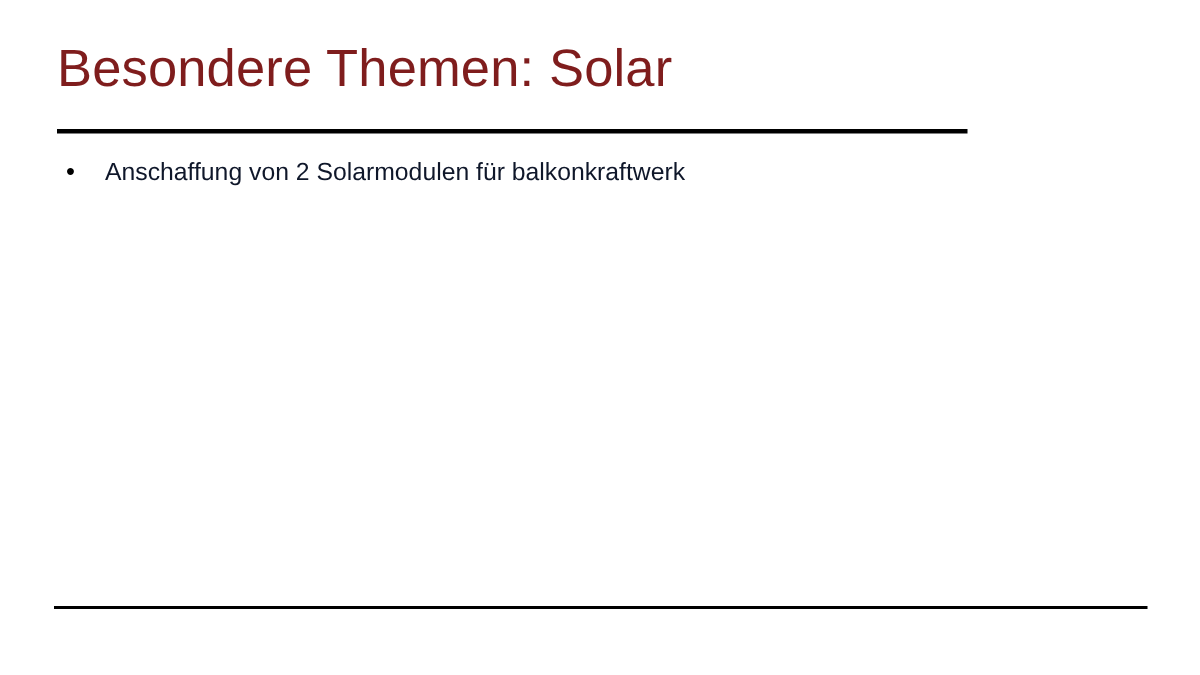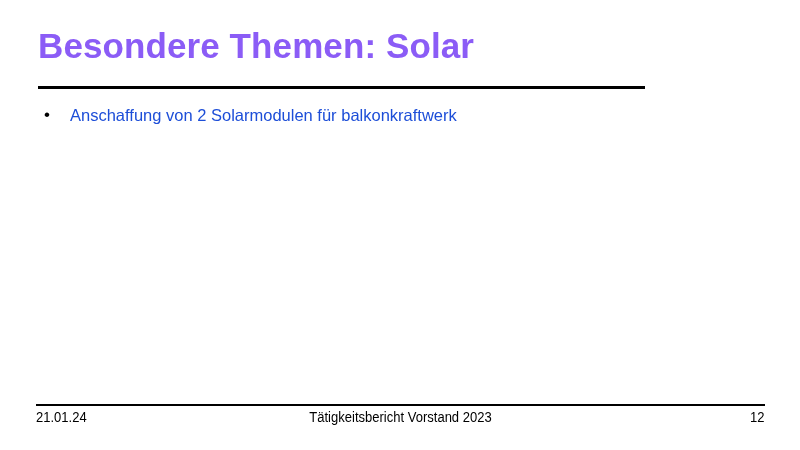--- a/index.html
+++ b/index.html
@@ -21,24 +21,24 @@
     overflow: hidden;
   }
 
   
   #slide-title {
     position: absolute;
     left: 38px;
     top: 23px;
     width: 600px;
     font-size: 35px;
-    font-weight: 700;
+    font-weight: 400;
     line-height: 46px;
     letter-spacing: 0.1px;
-    color: #8b5cf6;
+    color: #7f1d1d;
     white-space: nowrap;
   }
 
   #title-rule {
     position: absolute;
     left: 38px;
     top: 86px;
     width: 607px;
     height: 3px;
     background: #000000;
@@ -65,21 +65,21 @@
     padding-left: 6px;
     box-sizing: border-box;
     font-size: 17px;
     line-height: 24px;
     color: #000000;
   }
   .bullet-text {
     flex: 1 1 auto;
     font-size: 16.5px;
     line-height: 24px;
-    color: #1d4ed8;
+    color: #0f172a;
     white-space: nowrap;
   }
 
   
   #logo {
     position: absolute;
     left: 653px;
     top: 6px;
     width: 108px;
     height: 100px;
@@ -157,19 +157,14 @@
 
   <div id="body-list">
     <div class="bullet-row">
       <span class="bullet-marker">•</span>
       <span class="bullet-text">Anschaffung von 2 Solarmodulen für balkonkraftwerk</span>
     </div>
   </div>
 
 
   <div id="footer-rule"></div>
-  <div id="footer">
-    <span id="footer-date" class="footer-cell">21.01.24</span>
-    <span id="footer-center" class="footer-cell">Tätigkeitsbericht Vorstand 2023</span>
-    <span id="footer-page" class="footer-cell">12</span>
-  </div>
 
 </div>
 
 </body></html>

